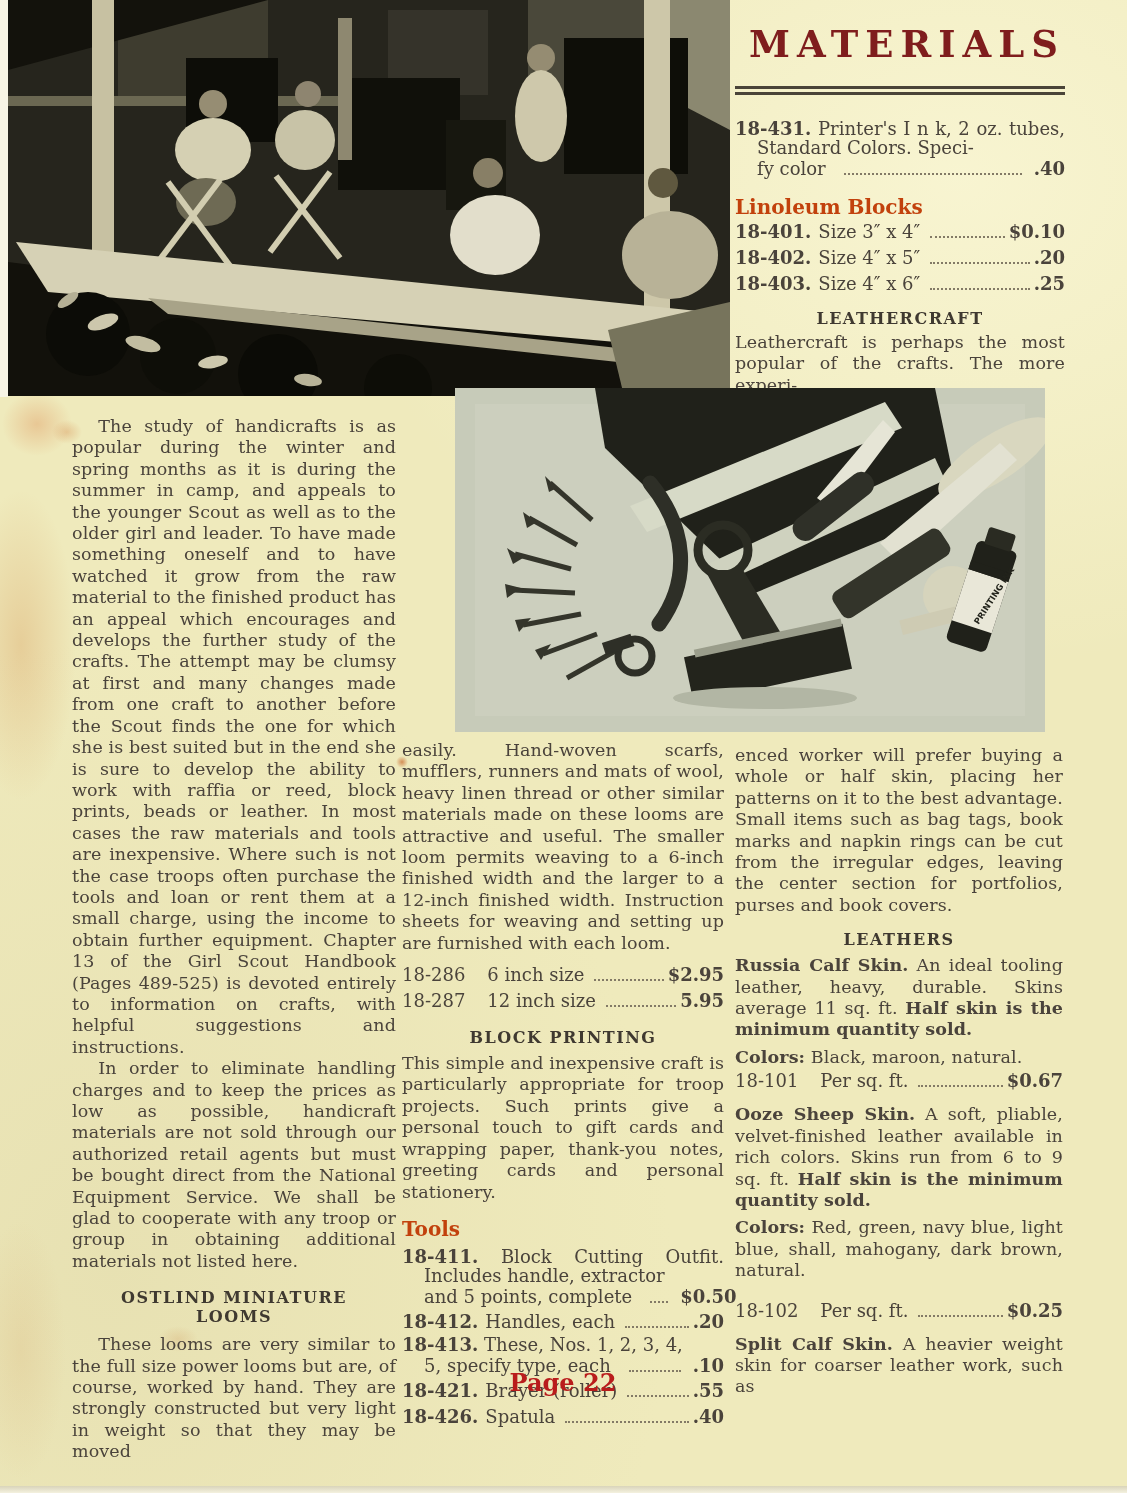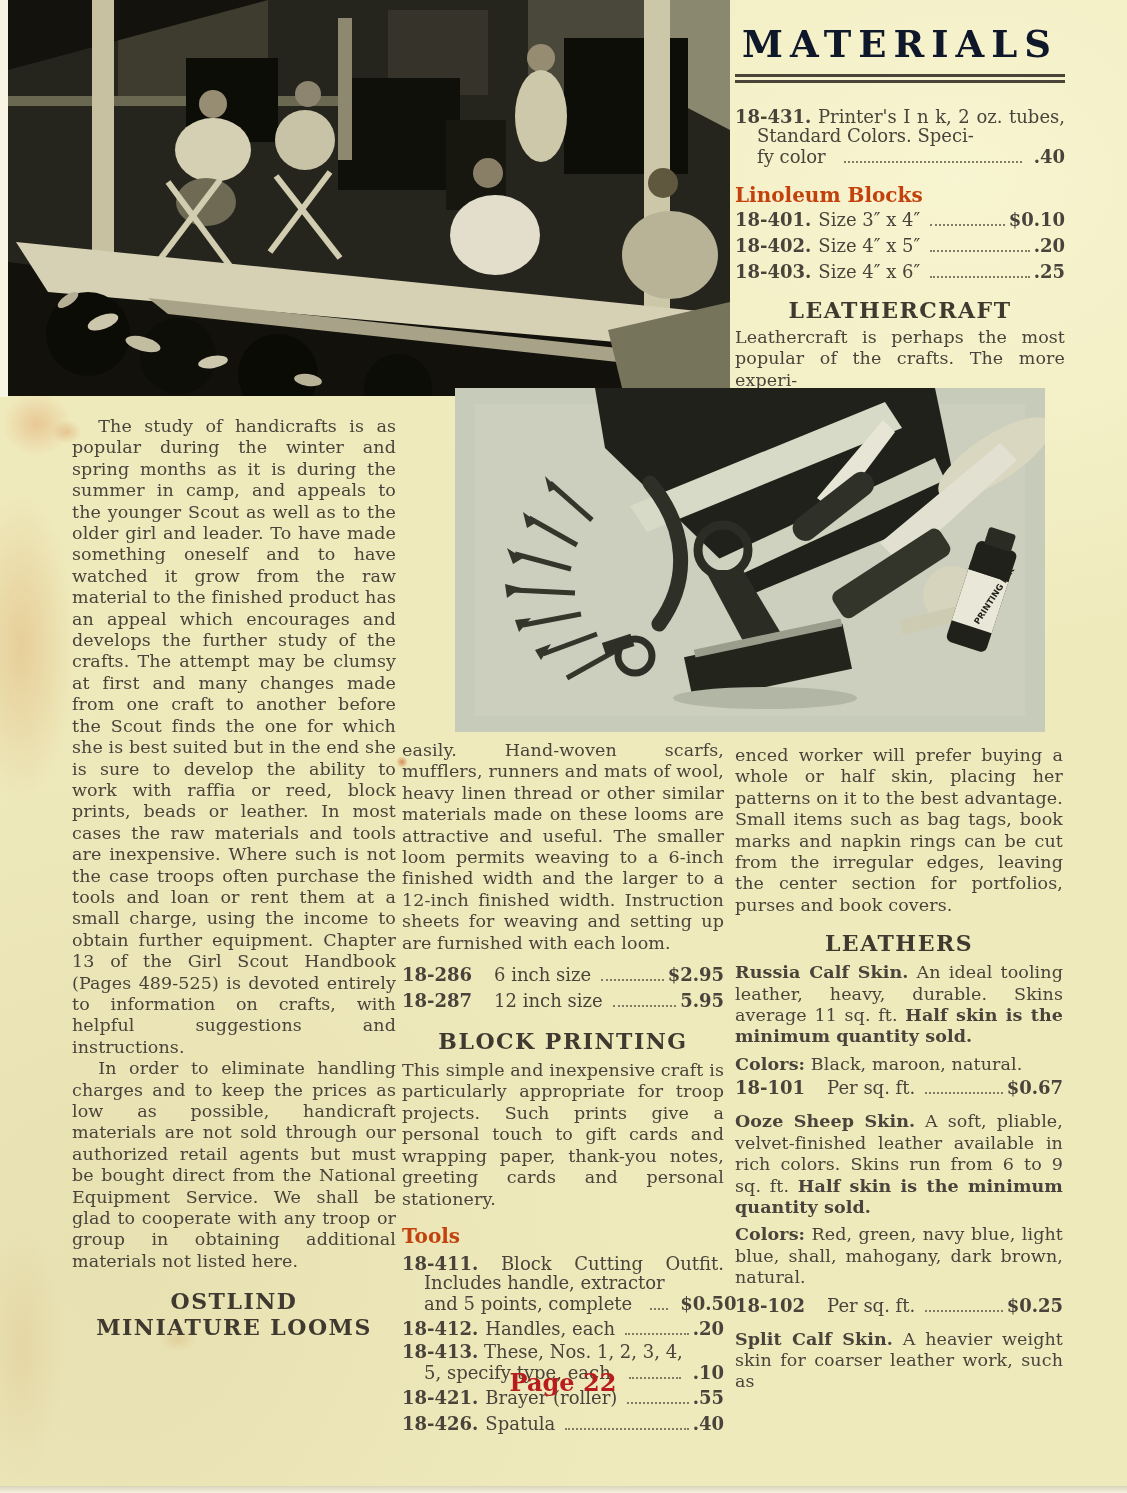--- a/index.html
+++ b/index.html
@@ -13,31 +13,31 @@
     font-family:"DejaVu Serif", serif;
     color:#4a433b;
   }
   .abs { position:absolute; }
 
   
   .body-text { font-size:17.5px; line-height:21.4px; text-align:justify; letter-spacing:.1px; }
   .indent { text-indent:1.5em; }
   p { margin:0; }
   .h-materials {
-    font-size:37px; font-weight:700; letter-spacing:7px; text-align:center;
-    color:#0f172a; margin:0 0 8px 0; white-space:nowrap;
+    font-size:37px; font-weight:700; letter-spacing:7px; text-align:right;
+    color:#7f1d1d; margin:0 0 20px 0; white-space:nowrap;
   }
   .double-rule { border-top:3px solid #4a4438; border-bottom:3px solid #4a4438; height:9px; }
-  .h-section { font-size:22px; font-weight:700; letter-spacing:1.5px; text-align:center; color:#3f3930; margin:0; }
+  .h-section { font-size:16px; font-weight:700; letter-spacing:1.5px; text-align:center; color:#3f3930; margin:0; }
   .h-sub { font-size:20px; font-weight:700; color:#c2410c; margin:0; }
 
   
   .row { display:flex; align-items:baseline; font-size:18px; line-height:26px; }
   .row .code { font-weight:700; white-space:nowrap; margin-right:7px; }
-  .row .code-wide { font-weight:700; white-space:nowrap; margin-right:22px; }
+  .row .code-wide { font-weight:400; white-space:nowrap; margin-right:22px; }
   .row .desc { white-space:nowrap; }
   .row .leader { flex:1 1 auto; border-bottom:2px dotted #837a66; margin:0 4px 5px 10px; min-width:18px; }
   .row .price { font-weight:700; white-space:nowrap; }
   .list-item .hang { font-size:18px; line-height:19px; padding-left:22px; text-indent:-22px; text-align:justify; }
   .list-item .hang .code { font-weight:700; }
   .list-item .row { padding-left:22px; line-height:24px;gap:8px; }
 
   
   .photo { display:block; }
 
@@ -229,20 +229,21 @@
       <rect x="512" y="139" width="28" height="18" rx="3" fill="#2a2b22"></rect>
       <text transform="translate(532,236) rotate(-75)" font-size="8.5" font-family="DejaVu Sans, sans-serif" font-weight="bold" fill="#22231b">PRINTING INK</text>
     </g>
   </svg>
 </div>
 
 <div class="abs" style="left:72px; top:416px; width:324px;">
   <p class="body-text indent">The study of handicrafts is as popular during the winter and spring months as it is during the summer in camp, and appeals to the younger Scout as well as to the older girl and leader.  To have made something oneself and to have watched it grow from the raw material to the finished product has an appeal which encourages and develops the further study of the crafts.  The attempt may be clumsy at first and many changes made from one craft to another before the Scout finds the one for which she is best suited but in the end she is sure to develop the ability to work with raffia or reed, block prints, beads or leather.  In most cases the raw materials and tools are inexpensive. Where such is not the case troops often purchase the tools and loan or rent them at a small charge, using the income to obtain further equipment.  Chapter 13 of the Girl Scout Handbook (Pages 489-525) is devoted entirely to information on crafts, with helpful suggestions and instructions.</p>
   <p class="body-text indent">In order to eliminate handling charges and to keep the prices as low as possible, handicraft materials are not sold through our authorized retail agents but must be bought direct from the National Equipment Service.  We shall be glad to cooperate with any troop or group in obtaining additional materials not listed here.</p>
   <h2 class="h-section" style="margin:16px auto 8px; max-width:290px;">OSTLIND MINIATURE LOOMS</h2>
+  <p class="body-text indent">These looms are very similar to the full size power looms but are, of course, worked by hand.  They are strongly constructed but very light in weight so that they may be moved</p>
 </div>
 
 <div class="abs" style="left:402px; top:740px; width:322px;">
   <p class="body-text">easily.  Hand-woven scarfs, mufflers, runners and mats of wool, heavy linen thread or other similar materials made on these looms are attractive and useful.  The smaller loom permits weaving to a 6-inch finished width and the larger to a 12-inch finished width. Instruction sheets for weaving and setting up are furnished with each loom.</p>
 
   <div class="row" style="margin-top:8px;">
     <span class="code-wide">18-286</span>
     <span class="desc">6 inch size</span>
     <span class="leader"></span>
     <span class="price">$2.95</span>
@@ -307,21 +308,21 @@
   <p class="body-text" style="margin-top:6px;"><b>Colors:</b> <span>Black, maroon, natural.</span></p>
   <div class="row">
     <span class="code-wide">18-101</span>
     <span class="desc">Per sq. ft.</span>
     <span class="leader"></span>
     <span class="price">$0.67</span>
   </div>
 
   <p class="body-text" style="margin-top:10px;"><b>Ooze Sheep Skin.</b> <span>A soft, pliable, velvet-finished leather available in rich colors. Skins run from 6 to 9 sq. ft.</span> <b>Half skin is the minimum quantity sold.</b></p>
   <p class="body-text" style="margin-top:6px;"><b>Colors:</b> <span>Red, green, navy blue, light blue, shall, mahogany, dark brown, natural.</span></p>
-  <div class="row" style="margin-top:4px;">
+  <div class="row" style="margin-top:16px;">
     <span class="code-wide">18-102</span>
     <span class="desc">Per sq. ft.</span>
     <span class="leader"></span>
     <span class="price">$0.25</span>
   </div>
 
   <p class="body-text" style="margin-top:10px;"><b>Split Calf Skin.</b> <span>A heavier weight skin for coarser leather work, such as</span></p>
 </div>
 
 <div class="abs" style="left:402px; top:1368px; width:322px; text-align:center; font-size:24px; font-weight:700; color:#b91c1c;">Page 22</div>

